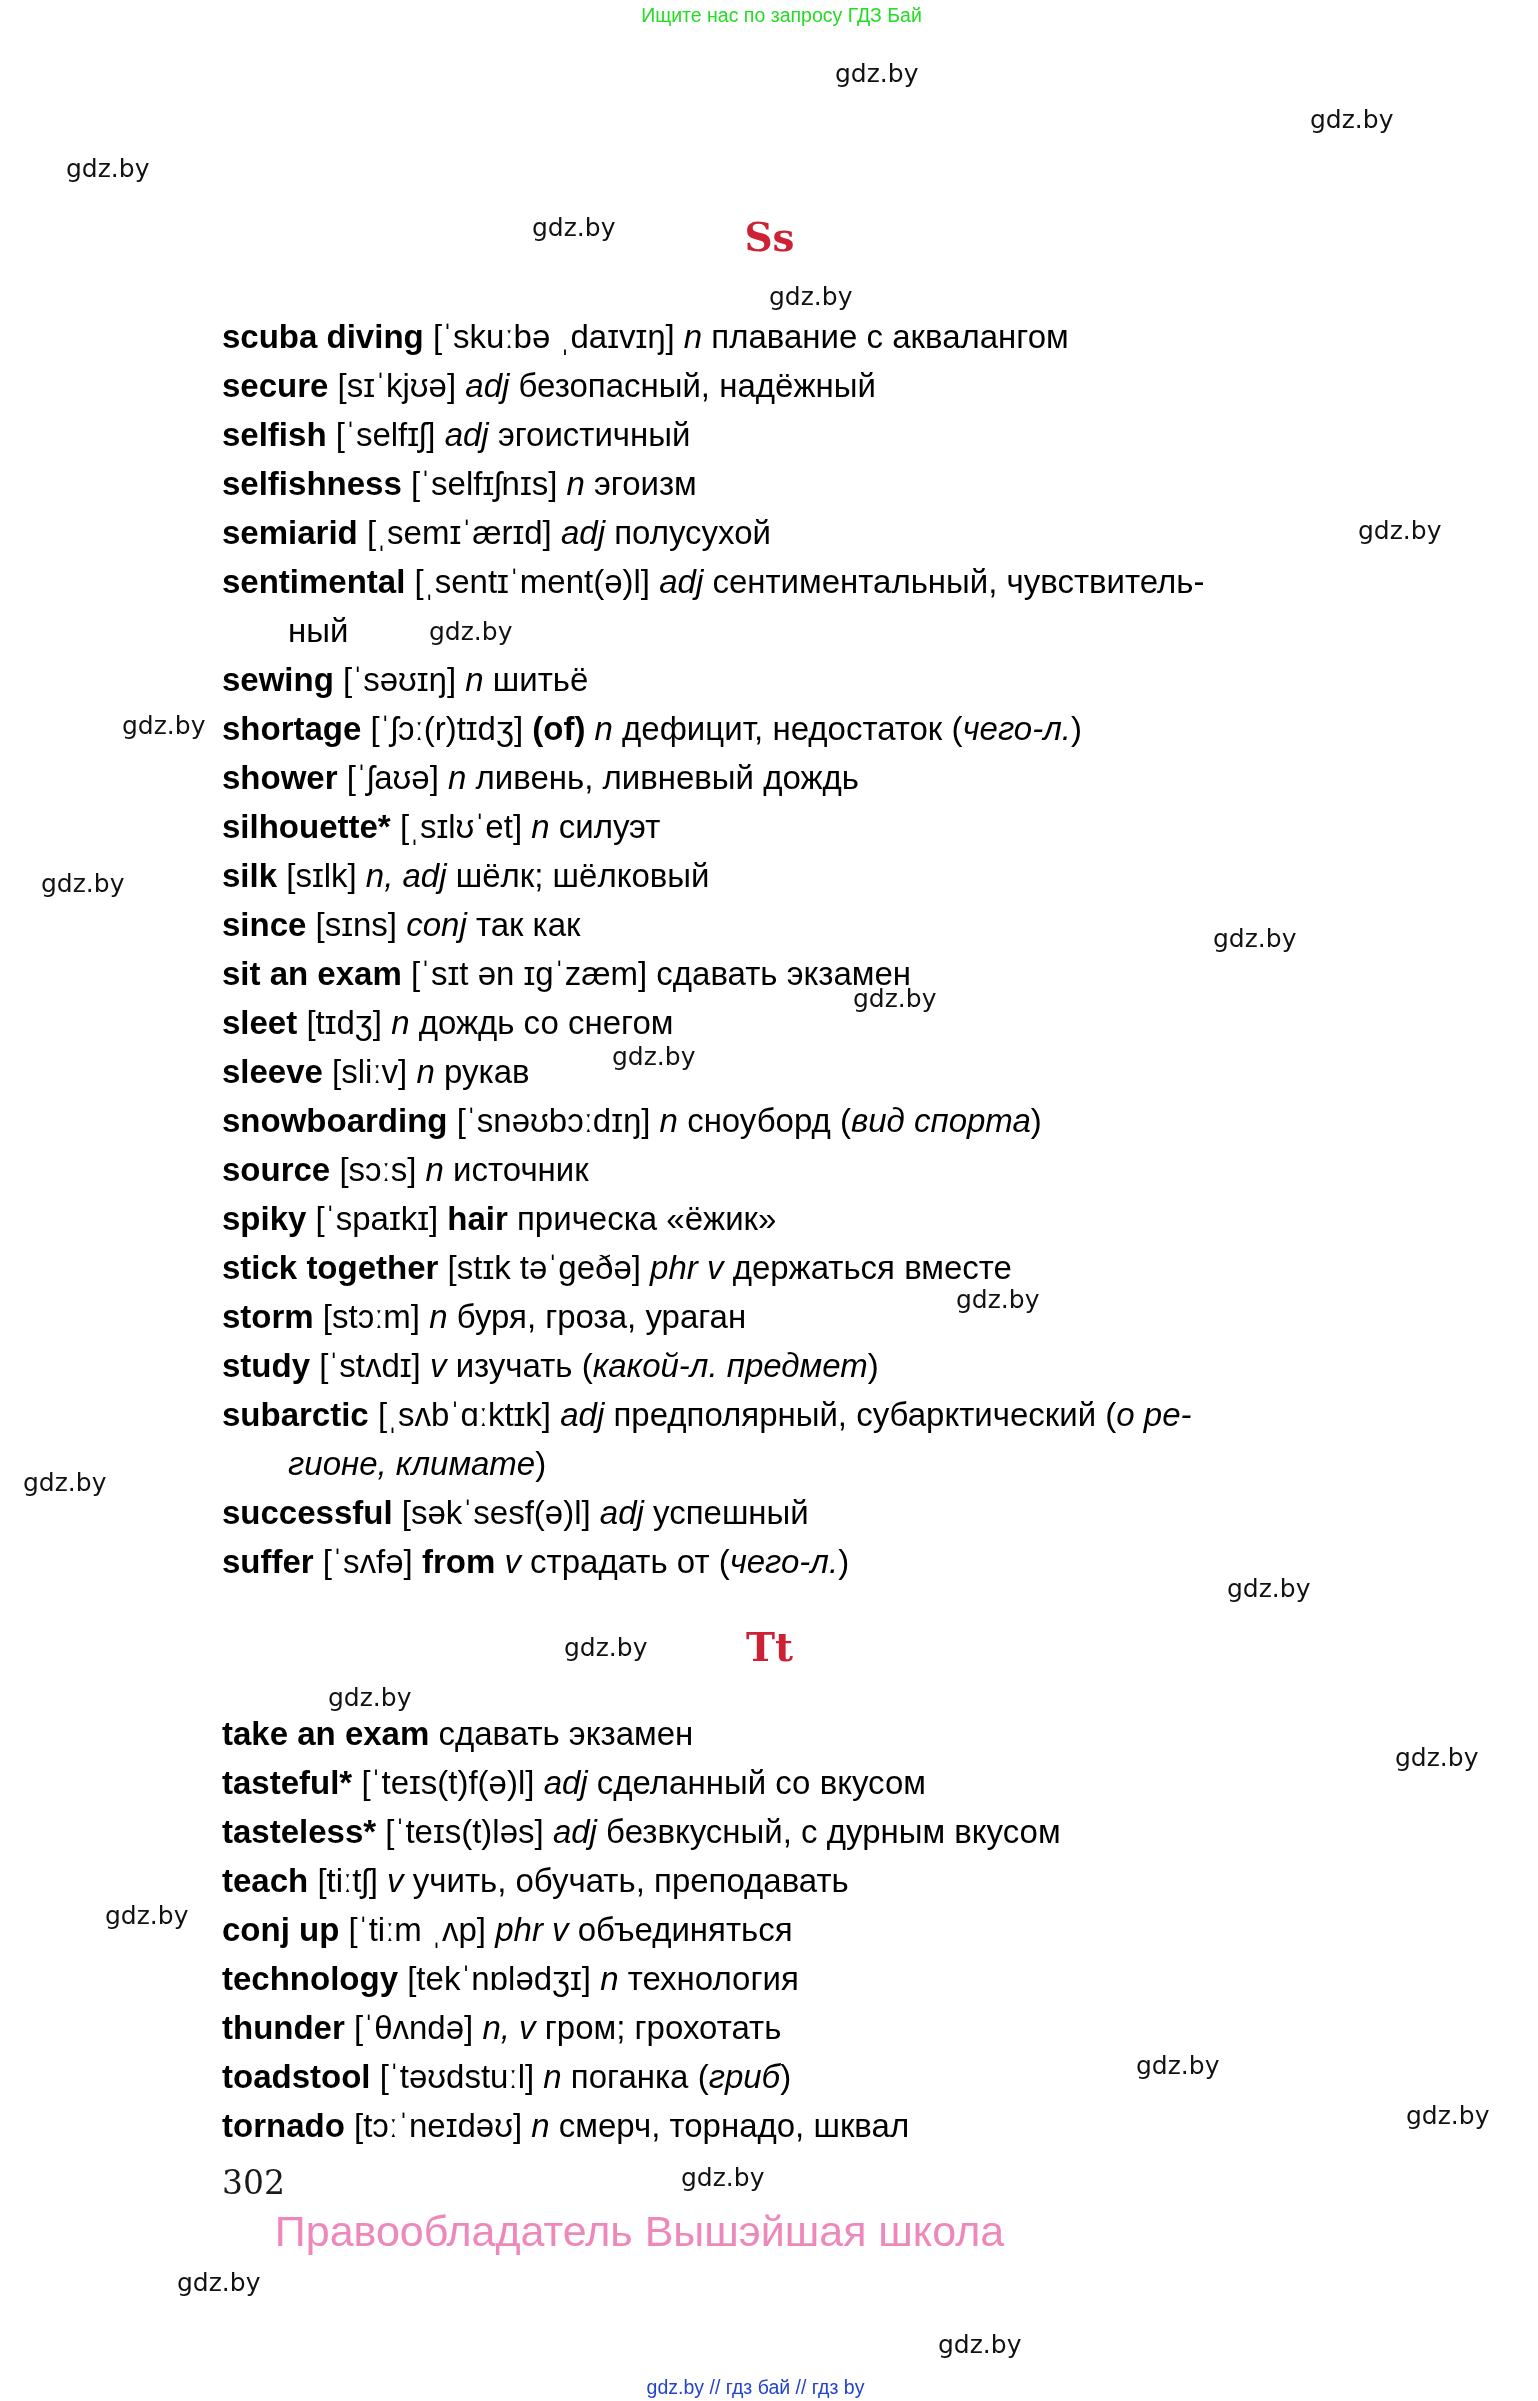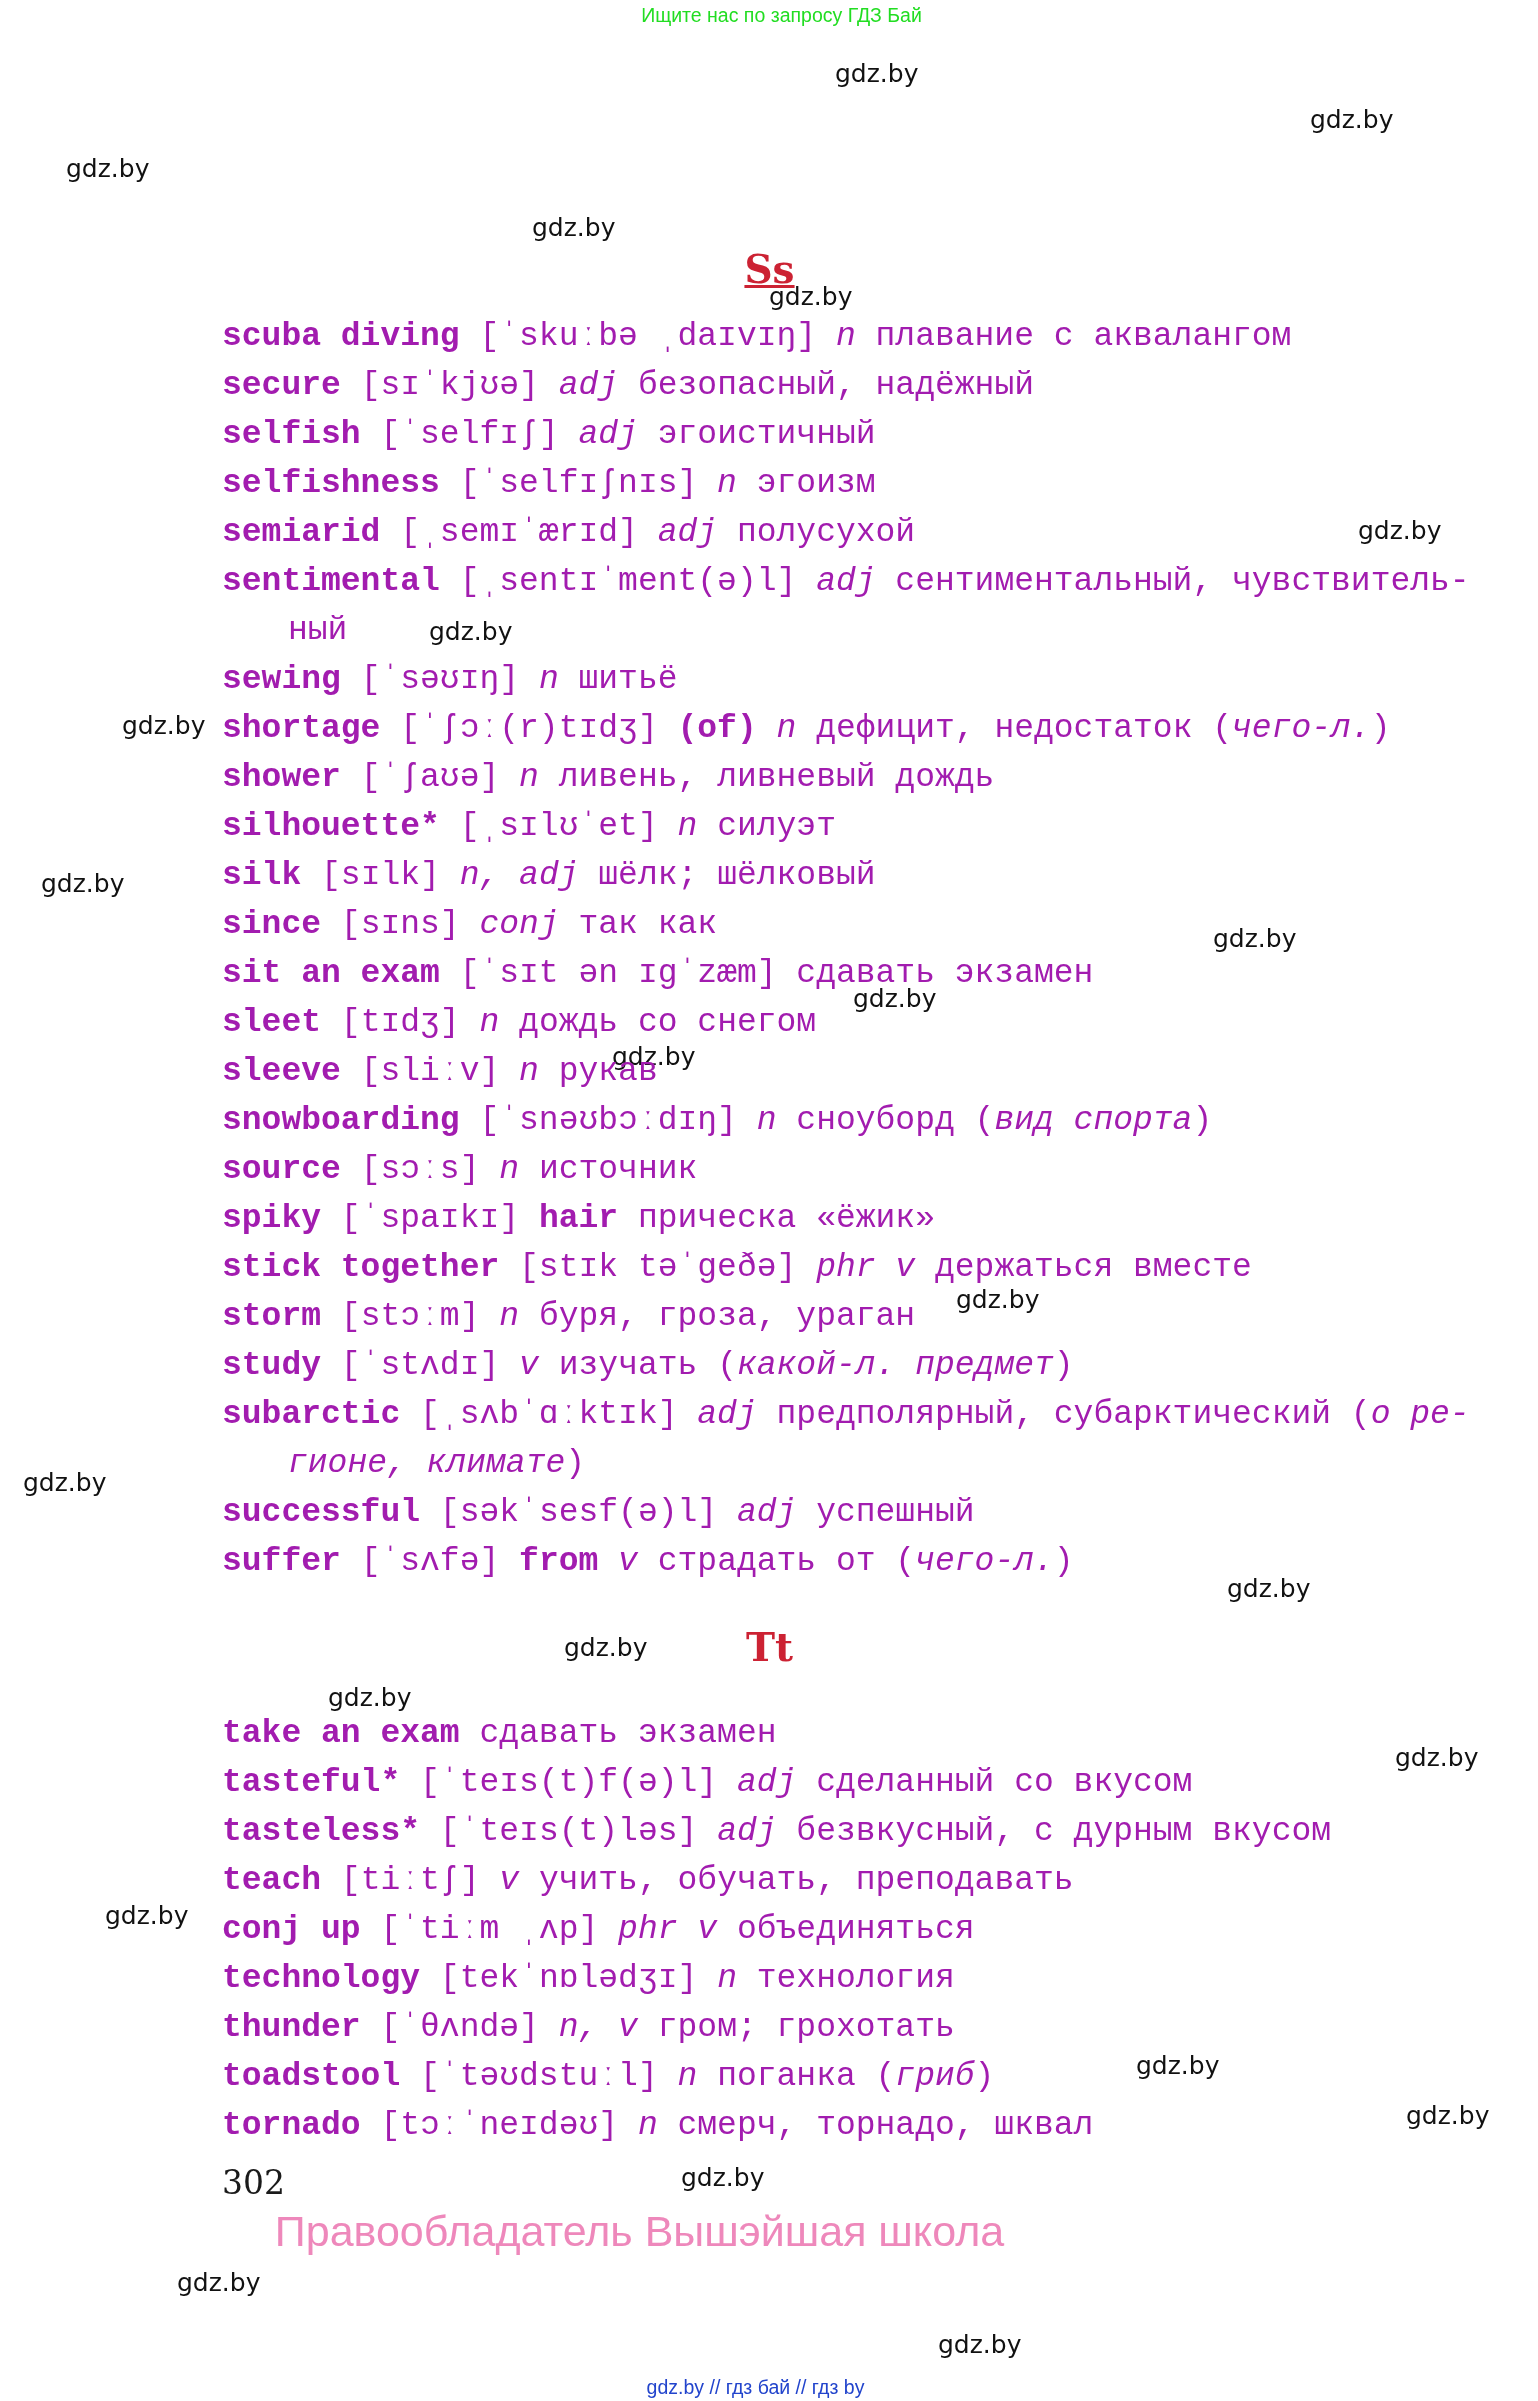--- a/index.html
+++ b/index.html
@@ -11,21 +11,21 @@
   .wm {
     position: absolute; font-family: "DejaVu Sans", sans-serif; font-size: 25px;
     color: #111; white-space: nowrap;
   }
   .letter-head {
     position: absolute; left: 0; width: 1539px; text-align: center;
     font-family: "DejaVu Serif", serif; font-weight: bold; font-size: 39px; color: #cc2233;
   }
   .entries {
     position: absolute; left: 222px; width: 1241px;
-    font-family: Liberation Mono, monospace; font-size: 33px; color: #a21caf;
+    font-family: Liberation Sans, sans-serif; font-size: 33px; color: #000000;
     line-height: 49px;
   }
   .entry { white-space: nowrap; }
   .entry.cont { padding-left: 66px; }
   .hw { font-weight: bold; }
   .tr { font-weight: normal; }
   .pos { font-style: italic; }
   .it { font-style: italic; margin-top: 12px; }
   .page-num {
     position: absolute; left: 222px; top: 2163px;
@@ -63,21 +63,21 @@
 <div class="wm" style="left:564px;top:1633px;">gdz.by</div>
 <div class="wm" style="left:328px;top:1683px;">gdz.by</div>
 <div class="wm" style="left:1395px;top:1743px;">gdz.by</div>
 <div class="wm" style="left:105px;top:1901px;">gdz.by</div>
 <div class="wm" style="left:1136px;top:2051px;">gdz.by</div>
 <div class="wm" style="left:1406px;top:2101px;">gdz.by</div>
 <div class="wm" style="left:681px;top:2163px;">gdz.by</div>
 <div class="wm" style="left:177px;top:2268px;">gdz.by</div>
 <div class="wm" style="left:938px;top:2330px;">gdz.by</div>
 
-<div class="letter-head" style="top:246px;text-decoration:underline;">Ss</div>
+<div class="letter-head" style="top:214px;">Ss</div>
 <div class="entries" style="top:312px;">
   <div class="entry"><span class="hw">scuba diving</span> <span class="tr">[ˈskuːbə ˌdaɪvɪŋ]</span> <span class="pos">n</span> <span>плавание с аквалангом</span></div>
   <div class="entry"><span class="hw">secure</span> <span class="tr">[sɪˈkjʊə]</span> <span class="pos">adj</span> <span>безопасный, надёжный</span></div>
   <div class="entry"><span class="hw">selfish</span> <span class="tr">[ˈselfɪʃ]</span> <span class="pos">adj</span> <span>эгоистичный</span></div>
   <div class="entry"><span class="hw">selfishness</span> <span class="tr">[ˈselfɪʃnɪs]</span> <span class="pos">n</span> <span>эгоизм</span></div>
   <div class="entry"><span class="hw">semiarid</span> <span class="tr">[ˌsemɪˈærɪd]</span> <span class="pos">adj</span> <span>полусухой</span></div>
   <div class="entry"><span class="hw">sentimental</span> <span class="tr">[ˌsentɪˈment(ə)l]</span> <span class="pos">adj</span> <span>сентиментальный, чувствитель-</span></div>
   <div class="entry cont"><span>ный</span></div>
   <div class="entry"><span class="hw">sewing</span> <span class="tr">[ˈsəʊɪŋ]</span> <span class="pos">n</span> <span>шитьё</span></div>
   <div class="entry"><span class="hw">shortage</span> <span class="tr">[ˈʃɔː(r)tɪdʒ]</span> <span class="hw">(of)</span> <span class="pos">n</span> <span>дефицит, недостаток (</span><span class="it">чего-л.</span><span>)</span></div>

